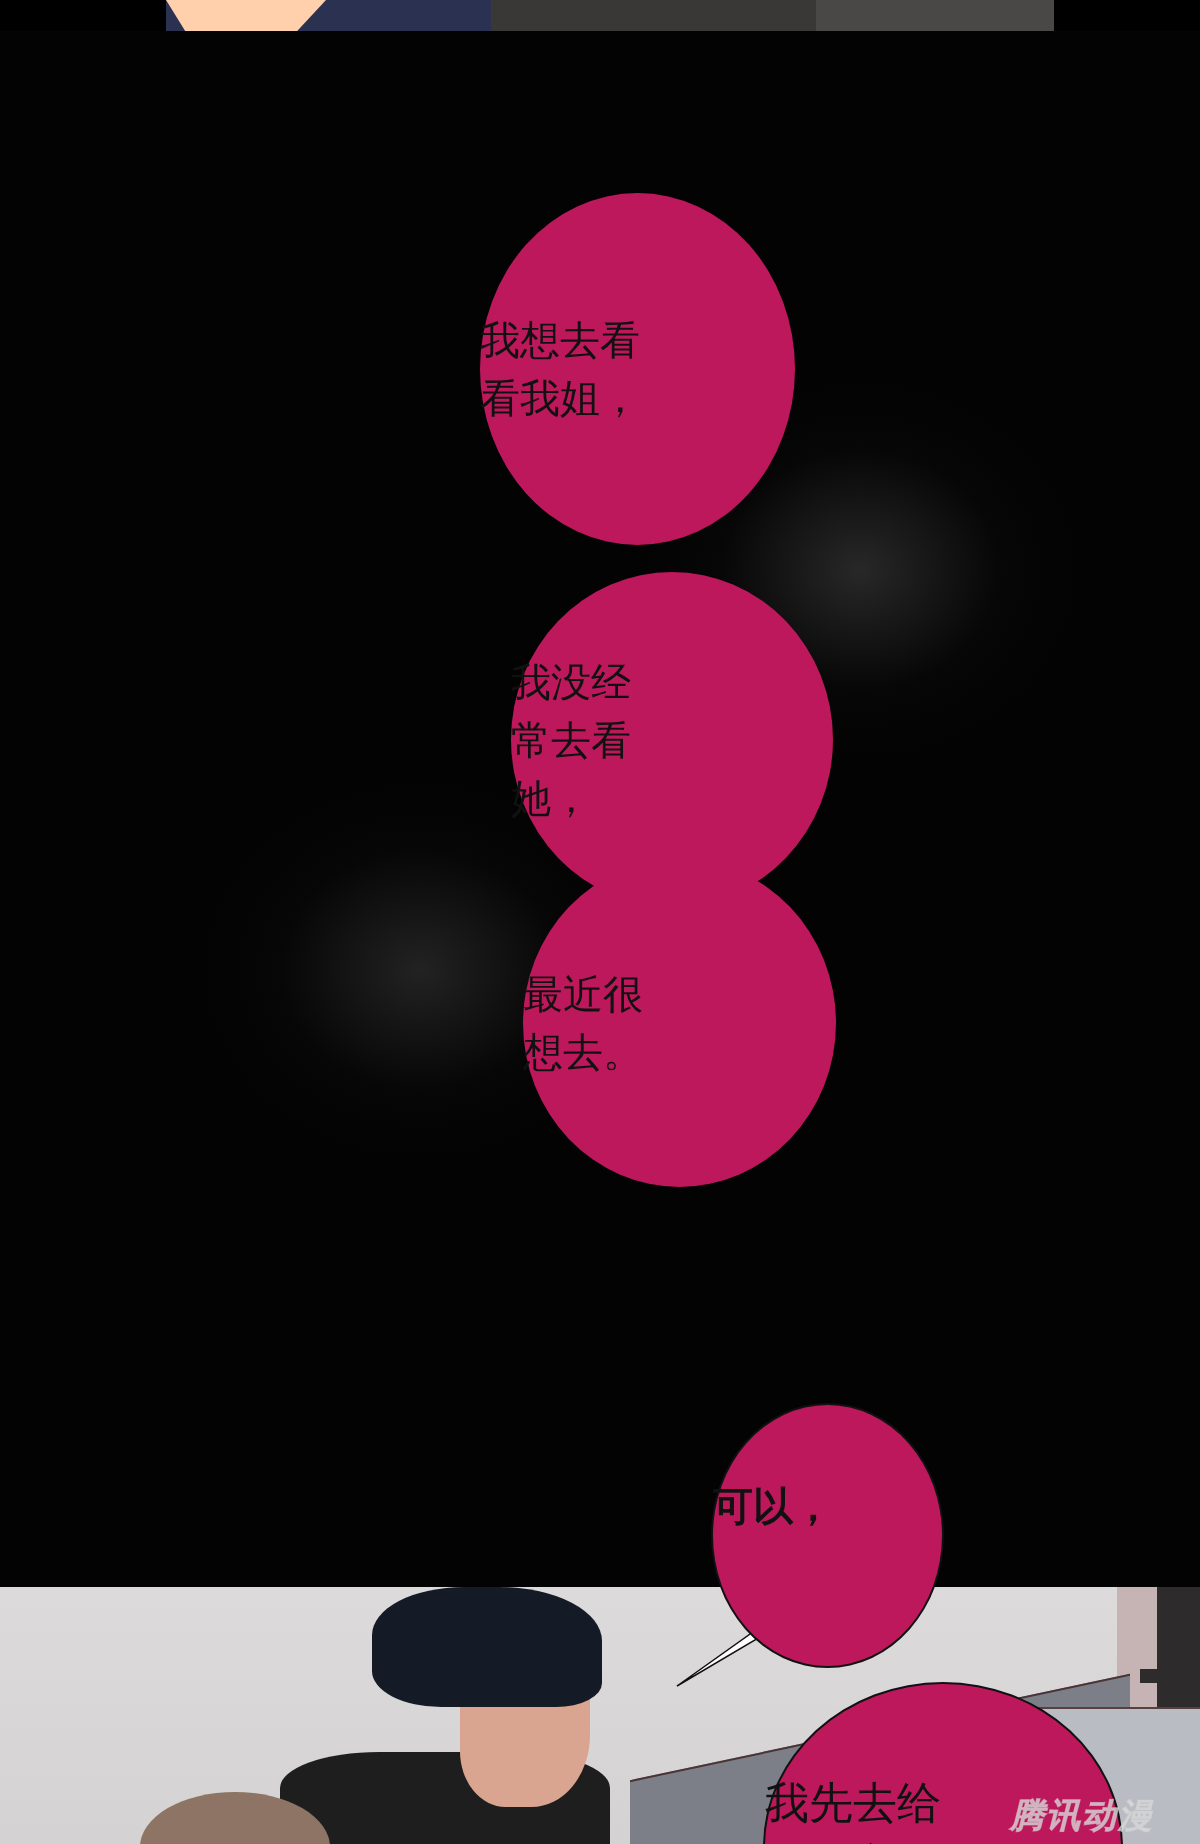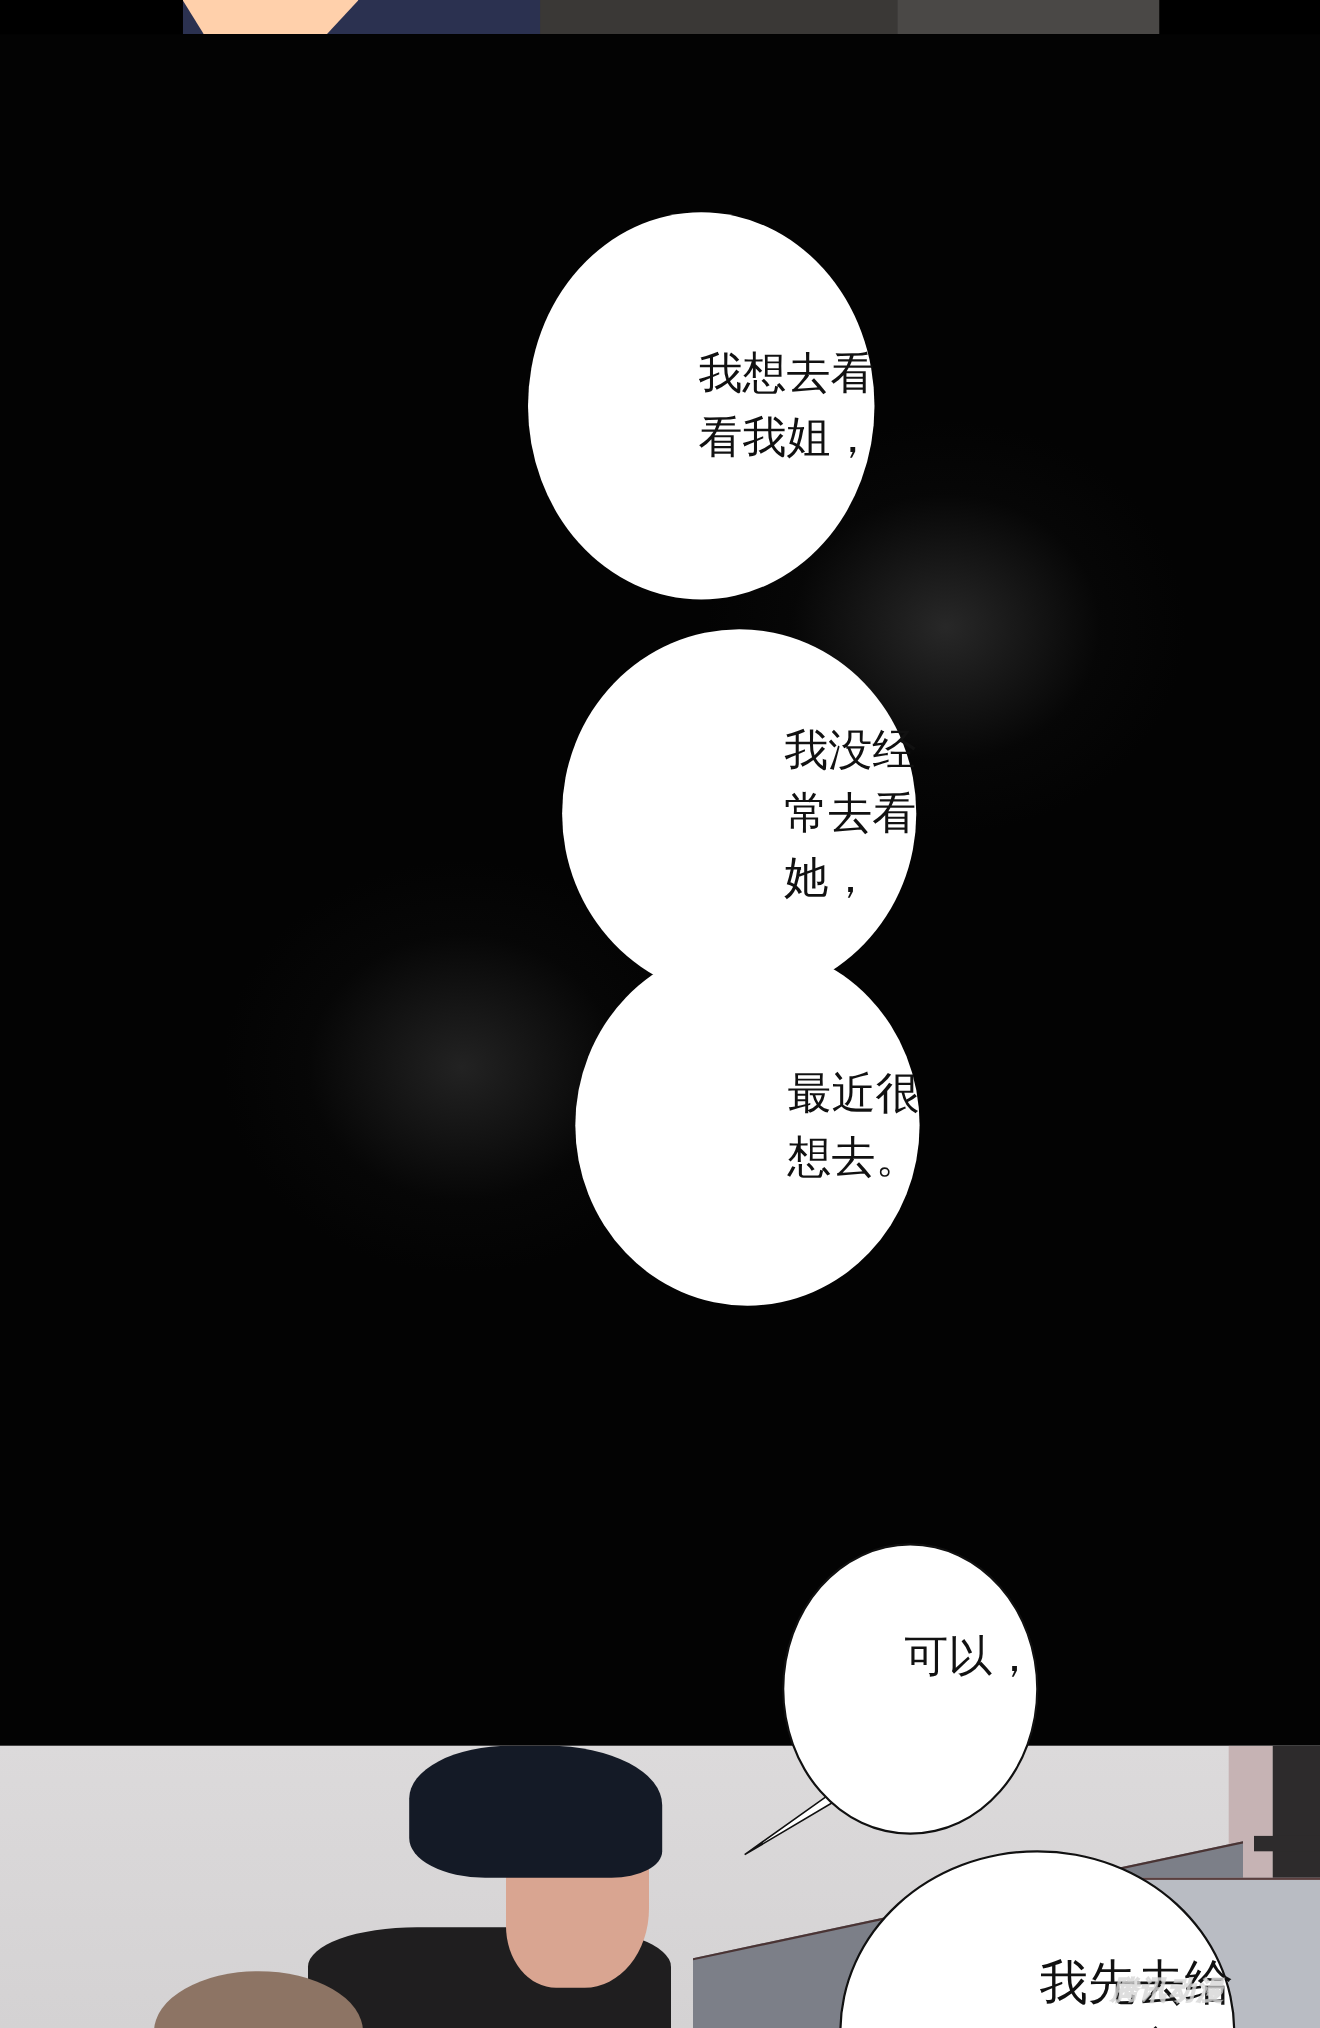--- a/index.html
+++ b/index.html
@@ -29,26 +29,26 @@
   .scene .sofa-back { position:absolute; left:630px; top:140px; width:500px; height:140px; background:#7c7f88;
     transform:skewY(-12deg); border-top:2px solid #4a3434; }
   .scene .man-hair { position:absolute; left:372px; top:0; width:230px; height:120px; background:#141a26;
     border-radius:40% 45% 20% 30%; }
   .scene .man-face { position:absolute; left:460px; top:60px; width:130px; height:160px; background:#d9a591;
     border-radius:20% 30% 45% 35%; }
   .scene .man-shirt { position:absolute; left:280px; top:165px; width:330px; height:120px; background:#1f1e1f;
     border-radius:30% 30% 0 0; }
   .scene .boy-hair { position:absolute; left:140px; top:205px; width:190px; height:110px; background:#8d7464;
     border-radius:50% 50% 0 0; }
-  .bubble { position:absolute; background:#ffffff; border-radius:50%; display:flex; align-items:center;
-    justify-content:flex-end; box-sizing:border-box; }
+  .bubble { position:absolute; background:#be185d; border-radius:50%; display:flex; align-items:center;
+    justify-content:flex-start; box-sizing:border-box; }
   .bubble.outlined { border:2px solid #111; }
   .bubble .txt { font-size:40px; line-height:58px; color:#111; white-space:pre-line; text-align:left; }
   .tail { position:absolute; }
-  .watermark { position:absolute; left:1010px; top:1793px; font-size:24px; font-weight:bold; font-style:italic;
+  .watermark { position:absolute; left:1010px; top:1793px; font-size:34px; font-weight:bold; font-style:italic;
     color:rgba(255,255,255,0.55); letter-spacing:2px; -webkit-text-stroke:1px rgba(200,200,200,0.6); }
 </style>
 </head>
 <body>
 
 <div class="top-strip">
   <div class="blue2"></div>
   <div class="blue"></div>
   <div class="skin"></div>
   <div class="coat"></div>
@@ -84,21 +84,21 @@
 
 <div class="bubble" style="left:523px;top:859px;width:313px;height:328px;">
   <span class="txt">最近很
 想去。</span>
 </div>
 
 <svg class="tail" style="left:675px;top:1620px;" width="110" height="80">
   <path d="M100,8 L2,66 L92,2 Z" fill="#fff" stroke="#111" stroke-width="1.5"></path>
 </svg>
 <div class="bubble outlined" style="left:711px;top:1403px;width:233px;height:265px;">
-  <span class="txt" style="margin-top:-60px;">可以，</span>
+  <span class="txt" style="margin-top:-60px;font-weight:bold;">可以，</span>
 </div>
 
 <div class="bubble outlined" style="left:763px;top:1682px;width:360px;height:330px;align-items:flex-start;padding-top:88px;">
   <span class="txt" style="font-size:44px;line-height:62px;">我先去给
 你买衣服</span>
 </div>
 
 <div class="watermark">腾讯动漫</div>
 
 </body></html>

